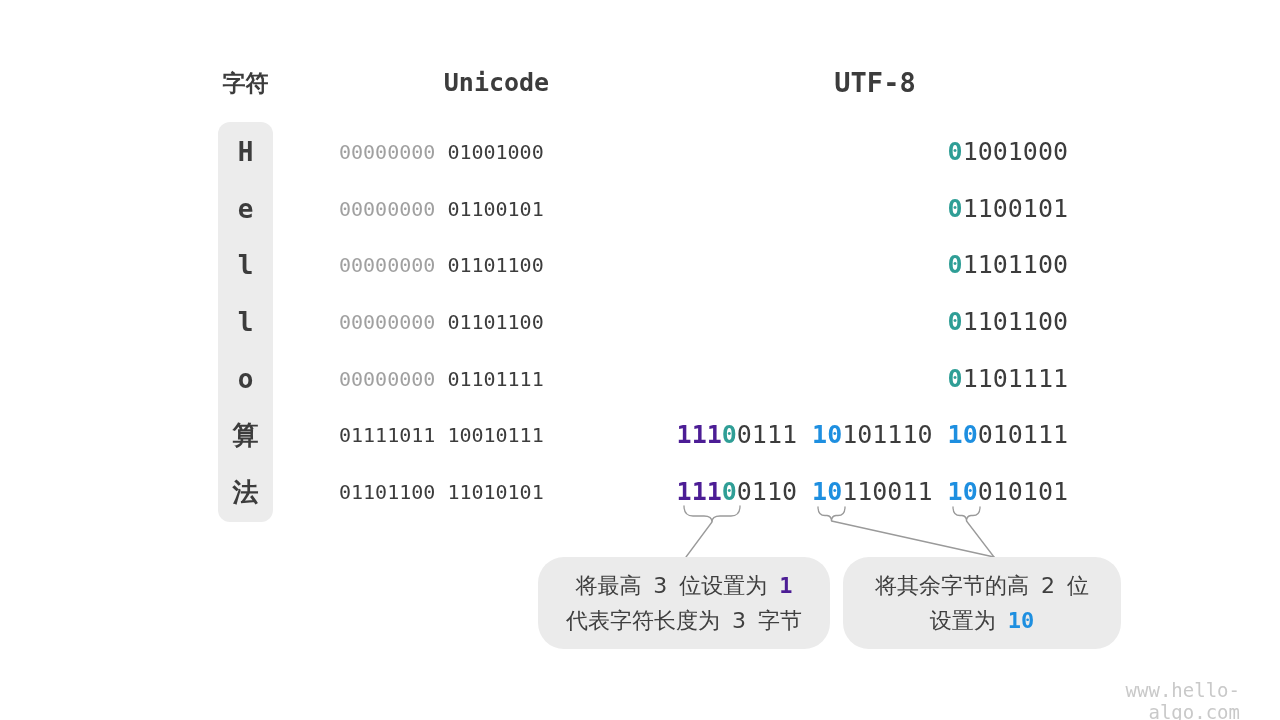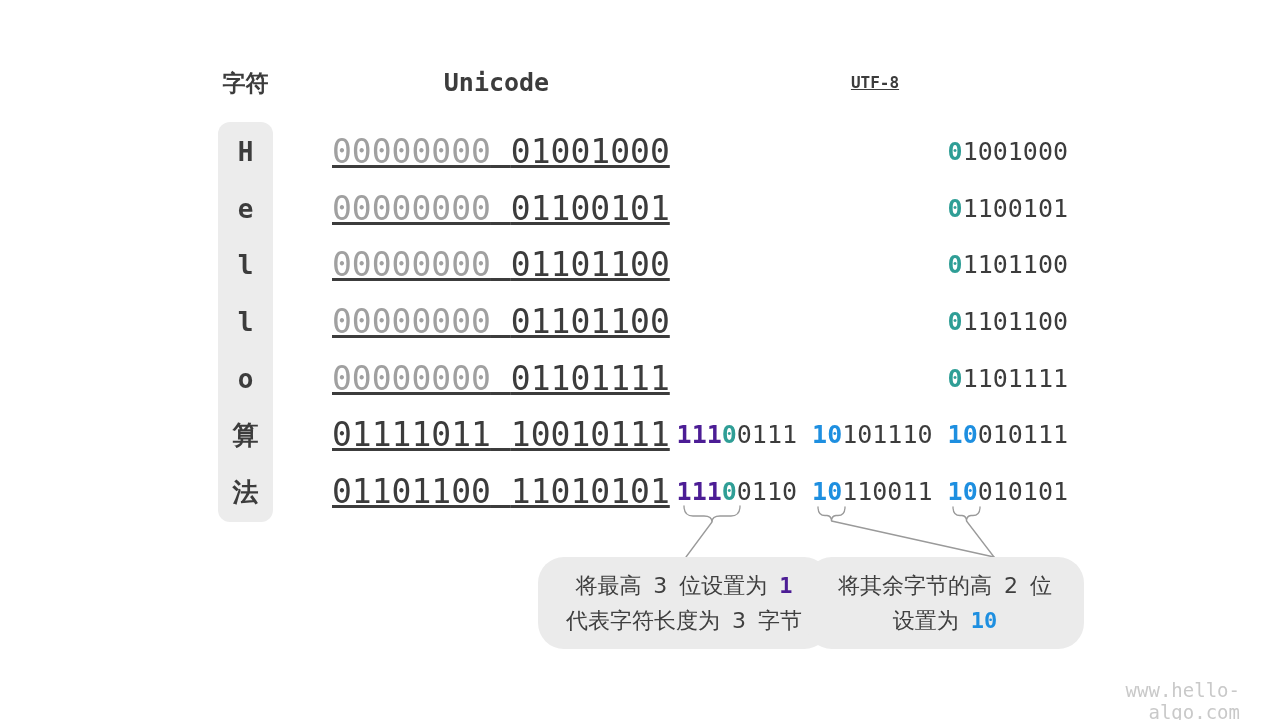--- a/index.html
+++ b/index.html
@@ -9,39 +9,39 @@
   .b{font-weight:bold;}
   .gray{color:#a0a0a0;}
   .dark{color:#3c3c3c;}
   .green{color:#4c1d95;}
   .teal{color:#2f9e96;}
   .blue{color:#1e8fe0;}
 
   .hdr{position:absolute;top:66px;height:34px;line-height:34px;font-weight:bold;text-align:center;}
   .hdr-char{left:218px;width:55px;font-size:23px;}
   .hdr-unicode{left:366px;width:261px;font-size:25px;}
-  .hdr-utf8{left:800px;width:150px;font-size:16px;text-decoration:underline;}
+  .hdr-utf8{left:800px;width:150px;font-size:27px;}
 
   .char-pill{position:absolute;left:218px;top:122px;width:55px;height:400px;
              background:#ececec;border-radius:12px;}
 
   .rows{position:absolute;left:0;top:124px;width:1280px;display:flex;flex-direction:column;}
   .row{position:relative;height:56.67px;}
   .cell-char{position:absolute;left:218px;width:55px;text-align:center;
              font-weight:bold;font-size:26px;line-height:56.67px;}
-  .cell-unicode{position:absolute;left:332px;font-size:33px;line-height:56.67px;white-space:pre;text-decoration:underline;}
+  .cell-unicode{position:absolute;left:339px;font-size:20px;line-height:56.67px;white-space:pre;}
   .cell-utf8{position:absolute;right:212px;font-size:25px;line-height:56.67px;white-space:pre;text-align:right;}
 
   .annot{position:absolute;left:0;top:0;width:1280px;height:720px;pointer-events:none;}
 
   .callout{position:absolute;top:557px;height:92px;background:#ebebeb;border-radius:26px;
            display:flex;flex-direction:column;justify-content:center;align-items:center;
            font-size:22px;line-height:35px;color:#3f3f3f;word-spacing:5px;}
   .callout-left{left:538px;width:292px;}
-  .callout-right{left:806px;width:278px;}
+  .callout-right{left:843px;width:278px;}
   .callout .val{font-family:"DejaVu Sans Mono",monospace;font-weight:bold;font-size:22px;}
 
   .watermark{position:absolute;left:1075px;top:679px;width:165px;text-align:right;
              font-size:19px;color:#c9c9c9;}
 </style>
 </head>
 <body>
 
 <div class="canvas">
 

